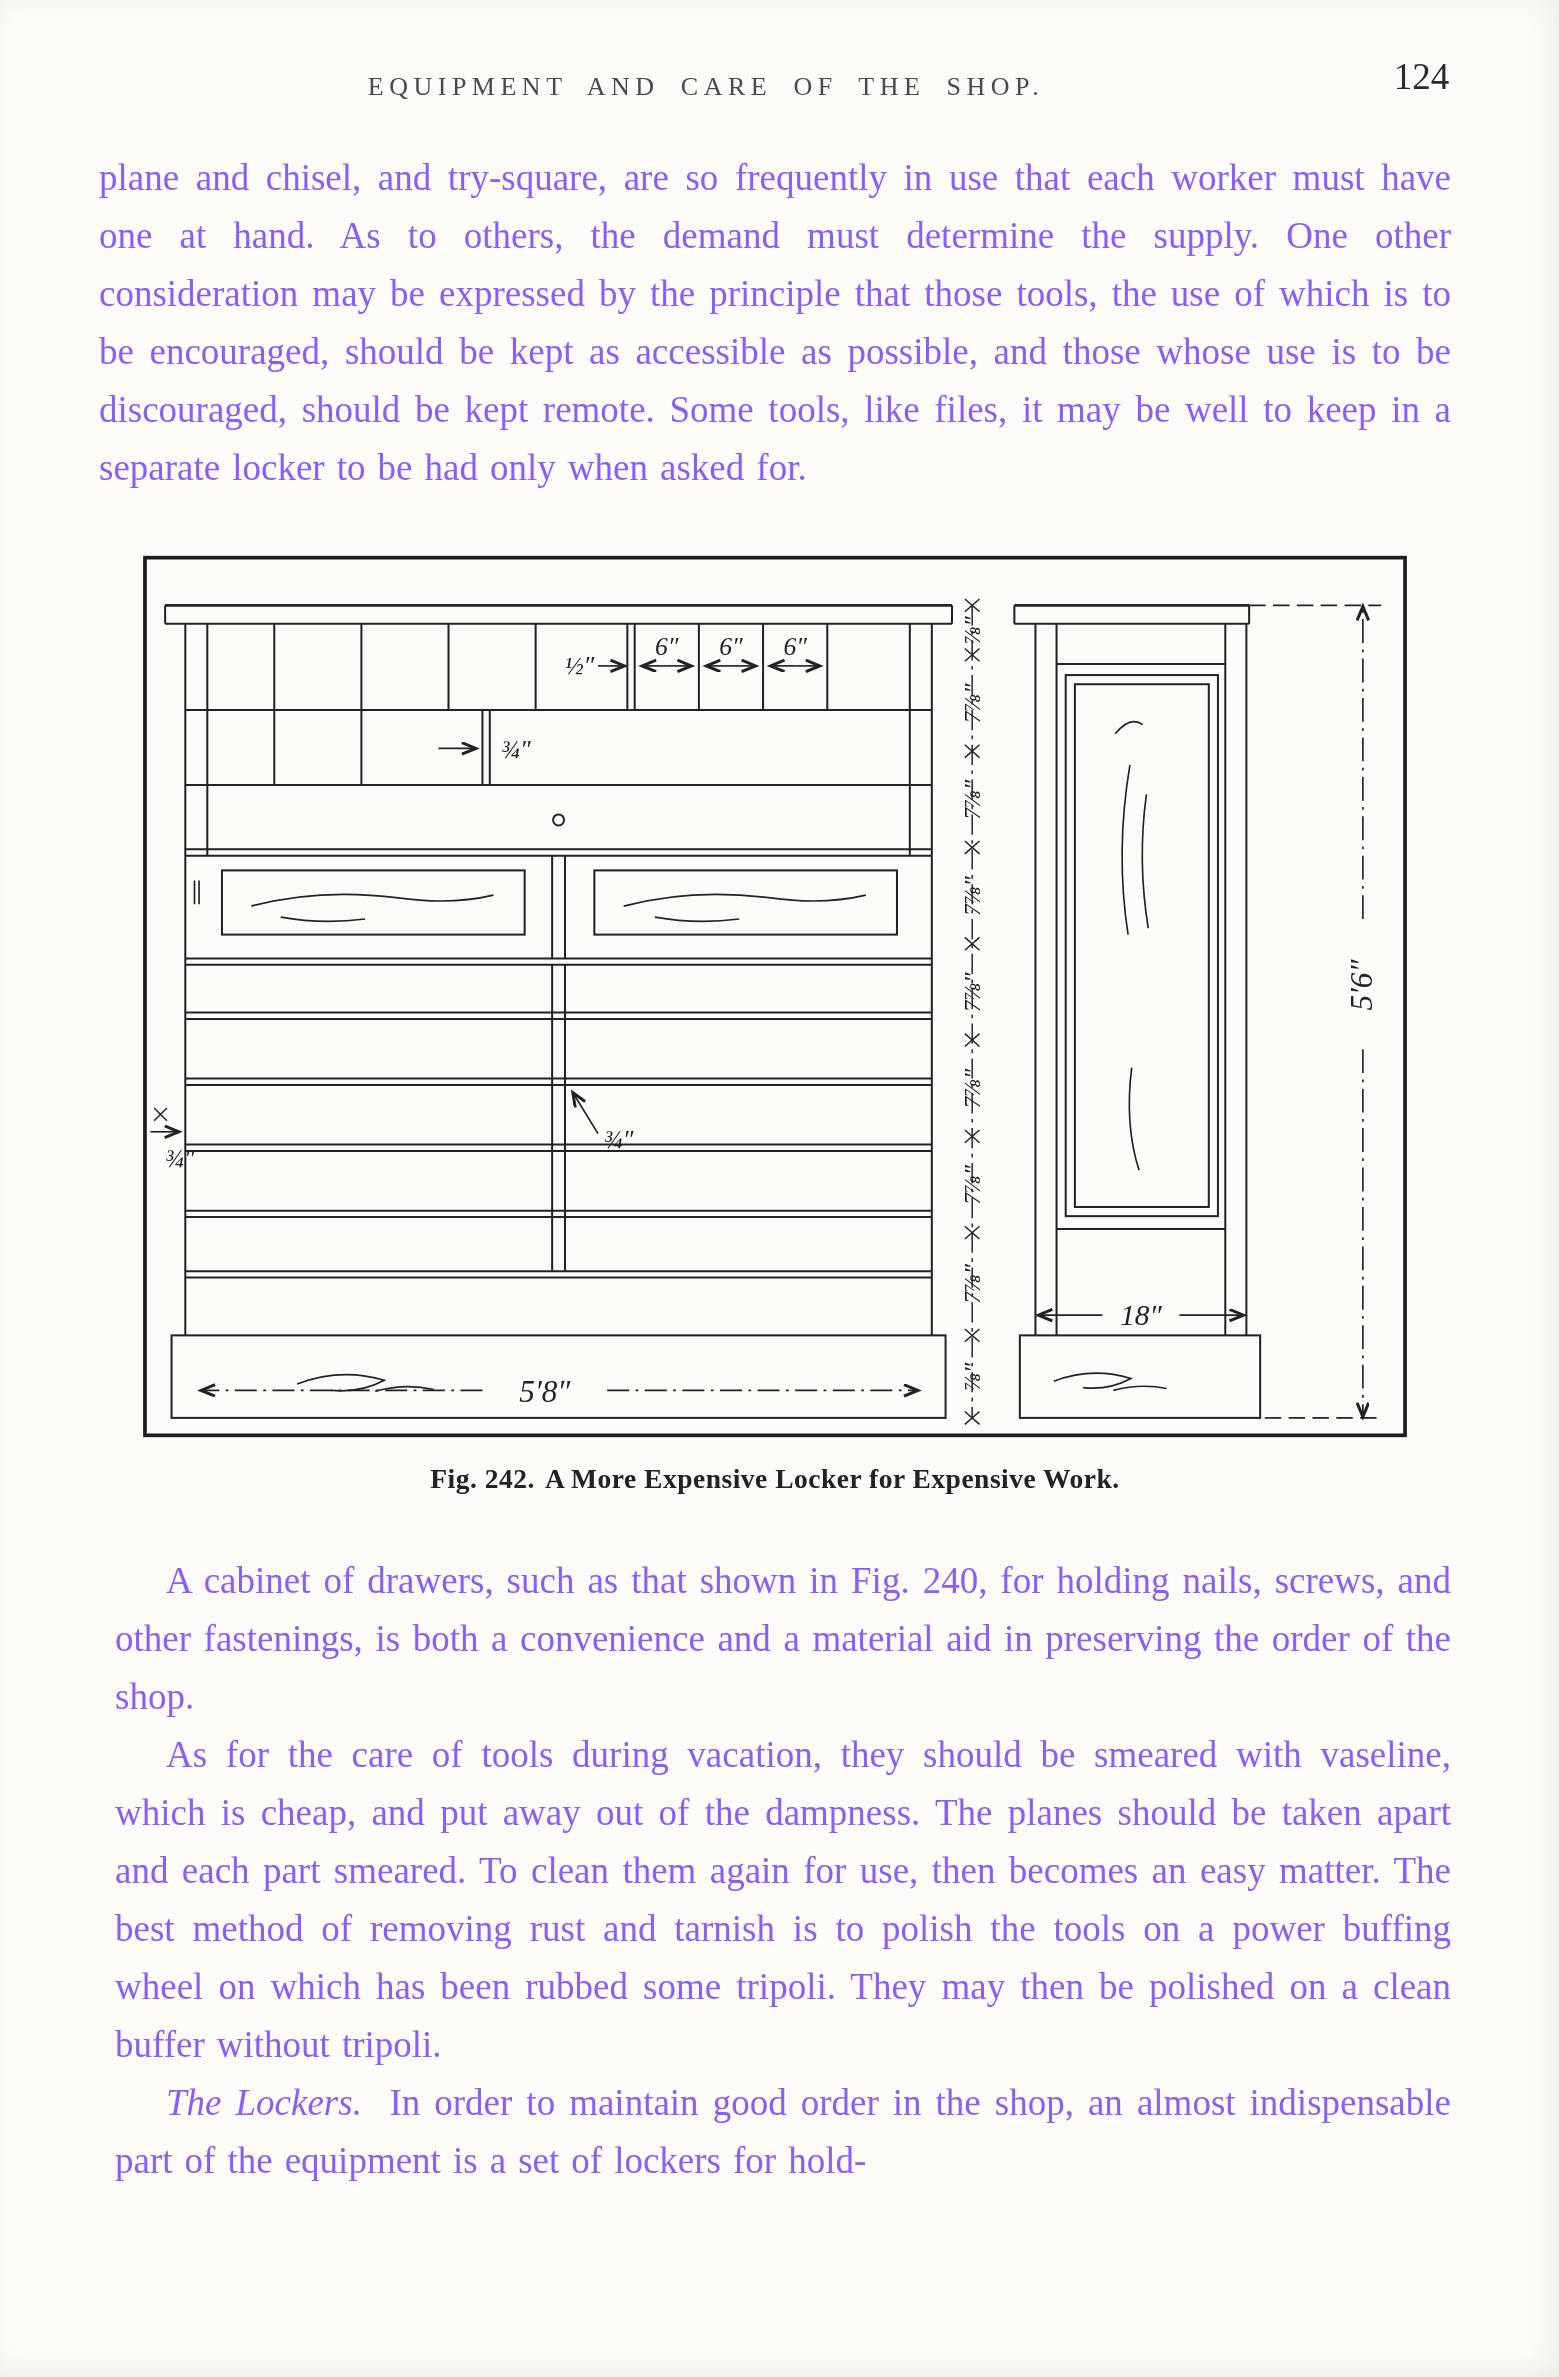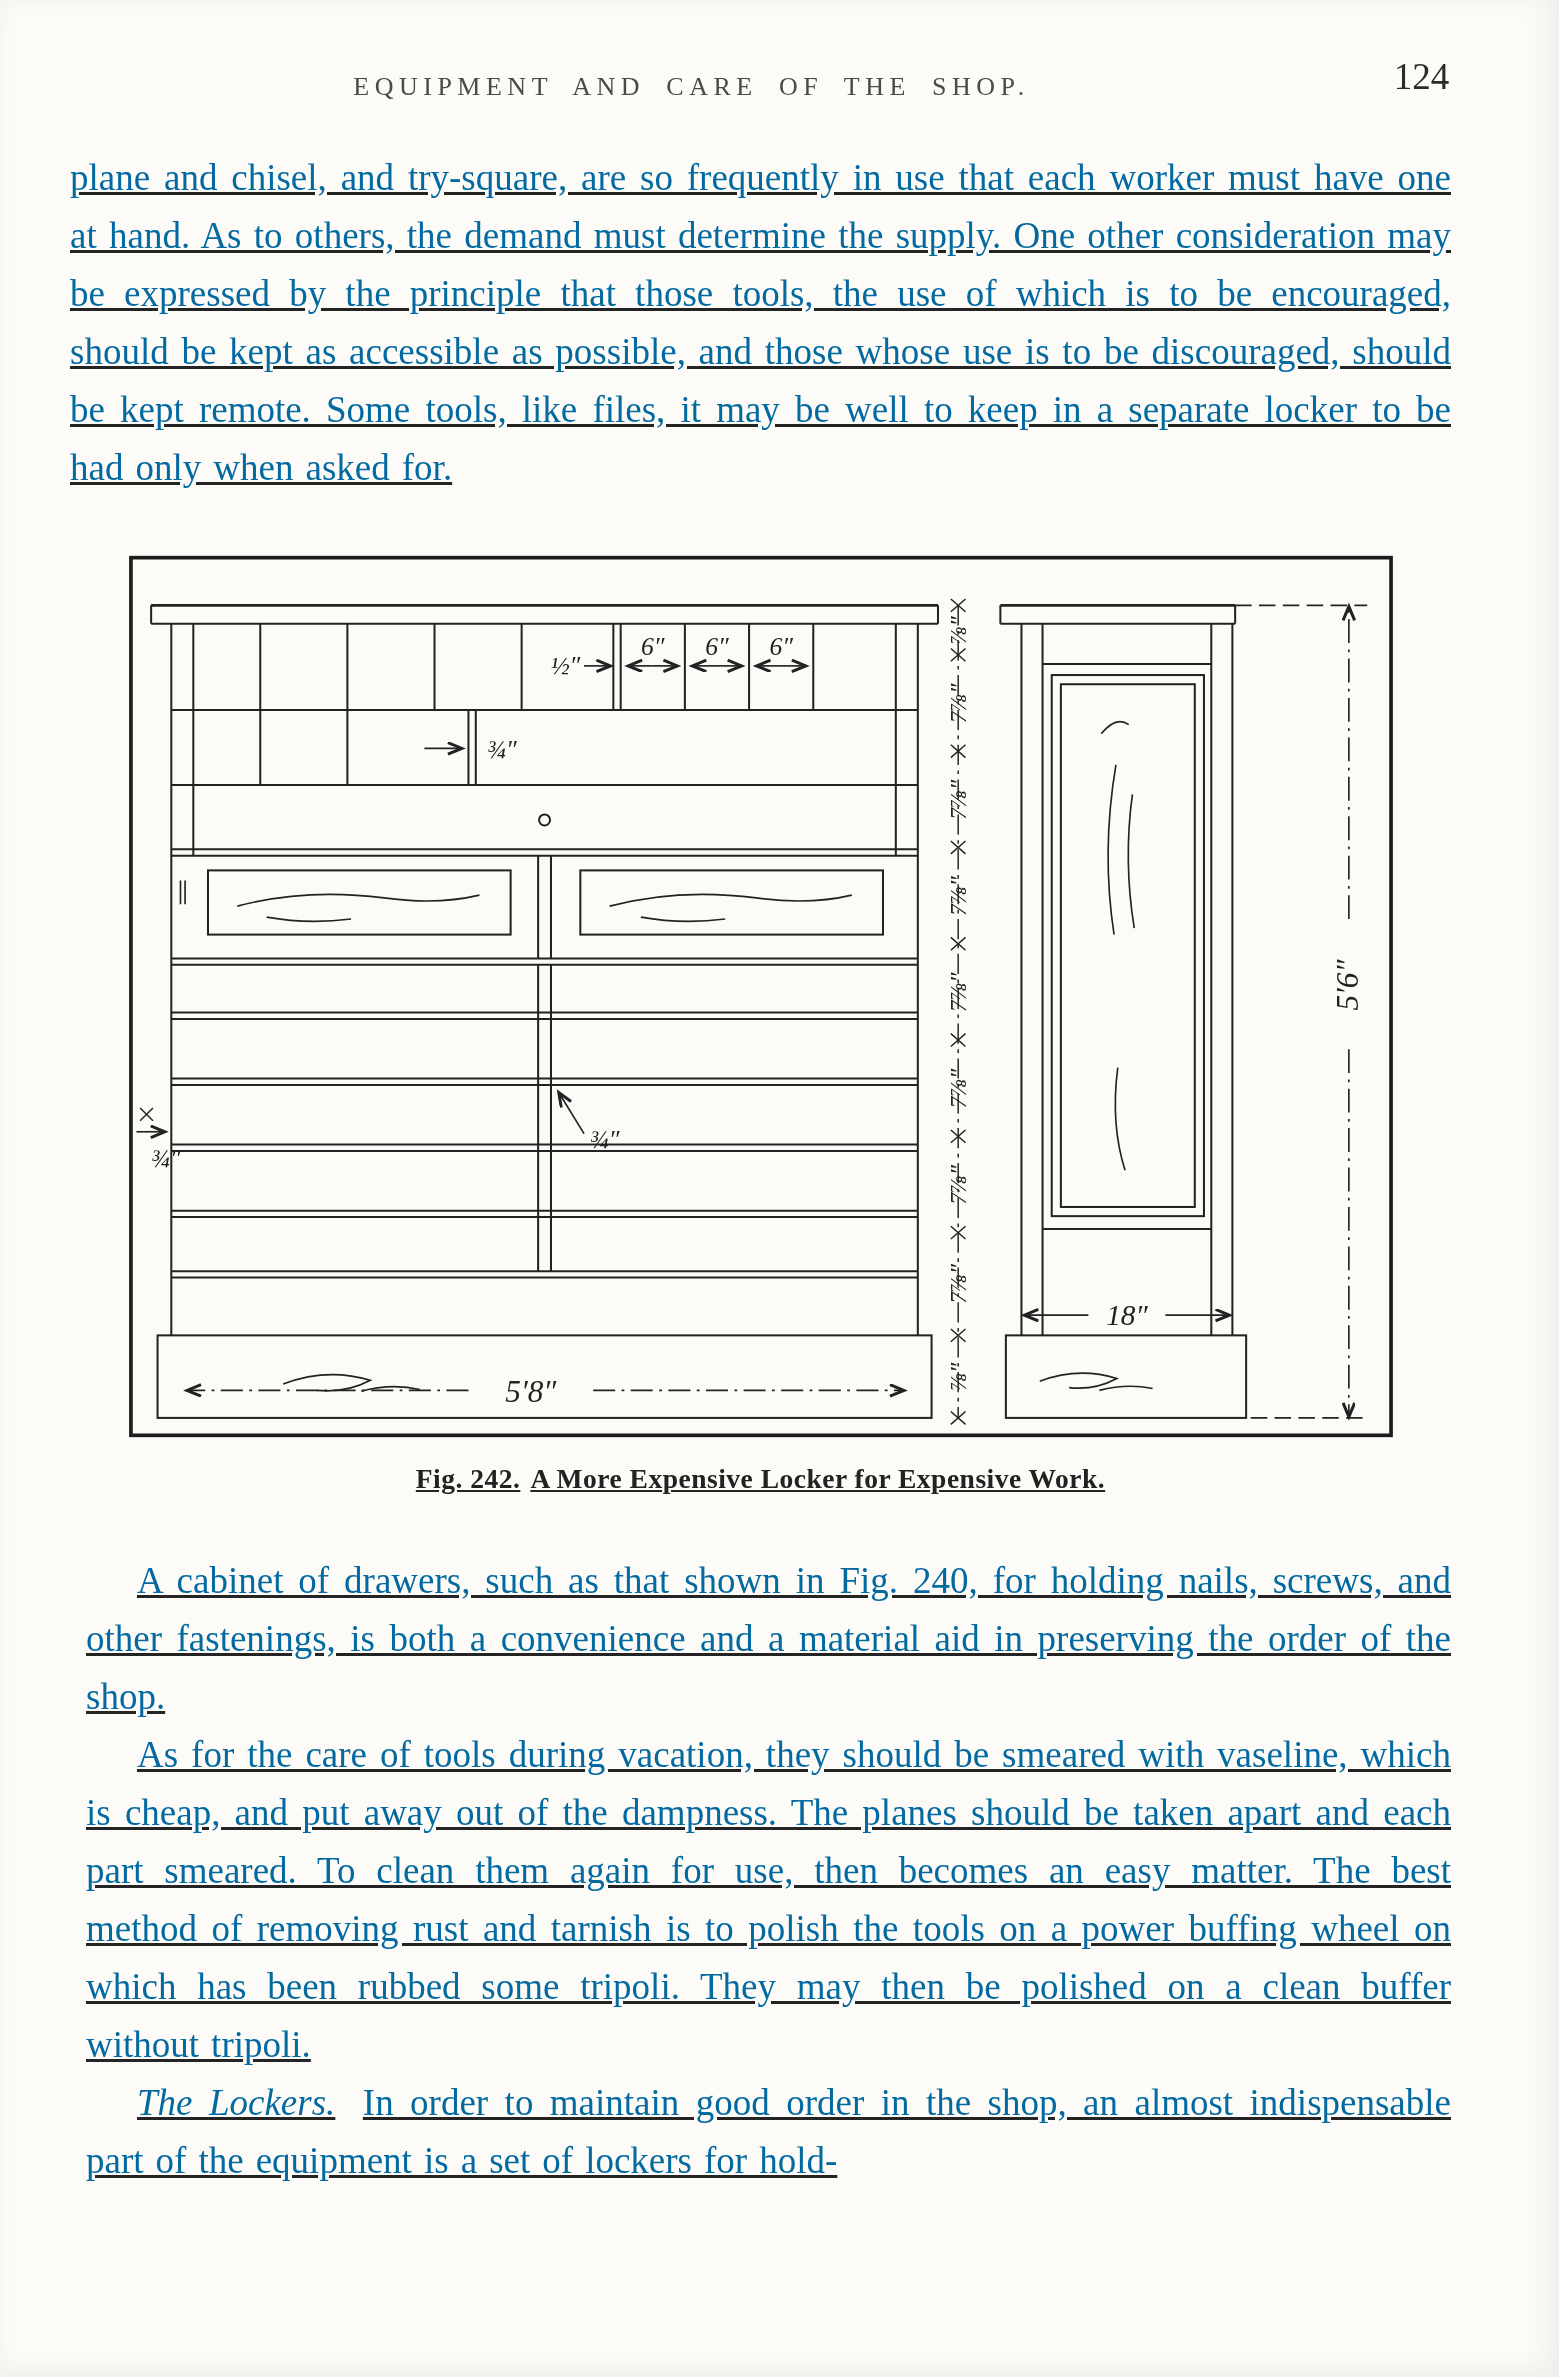--- a/index.html
+++ b/index.html
@@ -8,38 +8,38 @@
   .page {
     position: relative;
     width: 1559px;
     height: 2377px;
     background: #fcfbf7;
     overflow: hidden;
     font-family: "Liberation Serif", "DejaVu Serif", serif;
     color: #242424;
     box-shadow: inset -14.7px 0 27.5px rgba(0,0,0,0.035), inset 0 -11px 24px rgba(0,0,0,0.03);
   }
-  .content { padding: 59px 108px 0 70px; text-decoration: underline; }
+  .content { padding: 59px 108px 0 99px; }
 
   .running-head { position: relative; height: 46px; margin-top: 3.7px; }
   .head-title {
     position: absolute; left: 0; right: 138px; top: 9.2px;
     text-align: center;
     font-size: 26px; letter-spacing: 5.5px; word-spacing: 9.2px;
     color: #4a4a4a;
   }
   .page-num {
     position: absolute; right: 1.8px; top: -7.3px;
     font-size: 37px; color: #2b2b2b;
   }
 
   .body-par {
     font-size: 37px; line-height: 58px;
     text-align: justify; word-spacing: 2.8px;
-    color: #0369a1; margin: 0;
+    color: #8b5cf6; margin: 0;
   }
   .first { margin-top: 40px; }
   .indent { text-indent: 51px; margin-left: 16px; }
   .after-figure { margin-top: 57px; }
   .lead { margin-right: 27.5px; font-style: italic; }
 
   .plate { margin: 57px auto 0; width: 1268px; }
   .plate svg { display: block; }
   .caption {
     margin-top: 24px; text-align: center;

